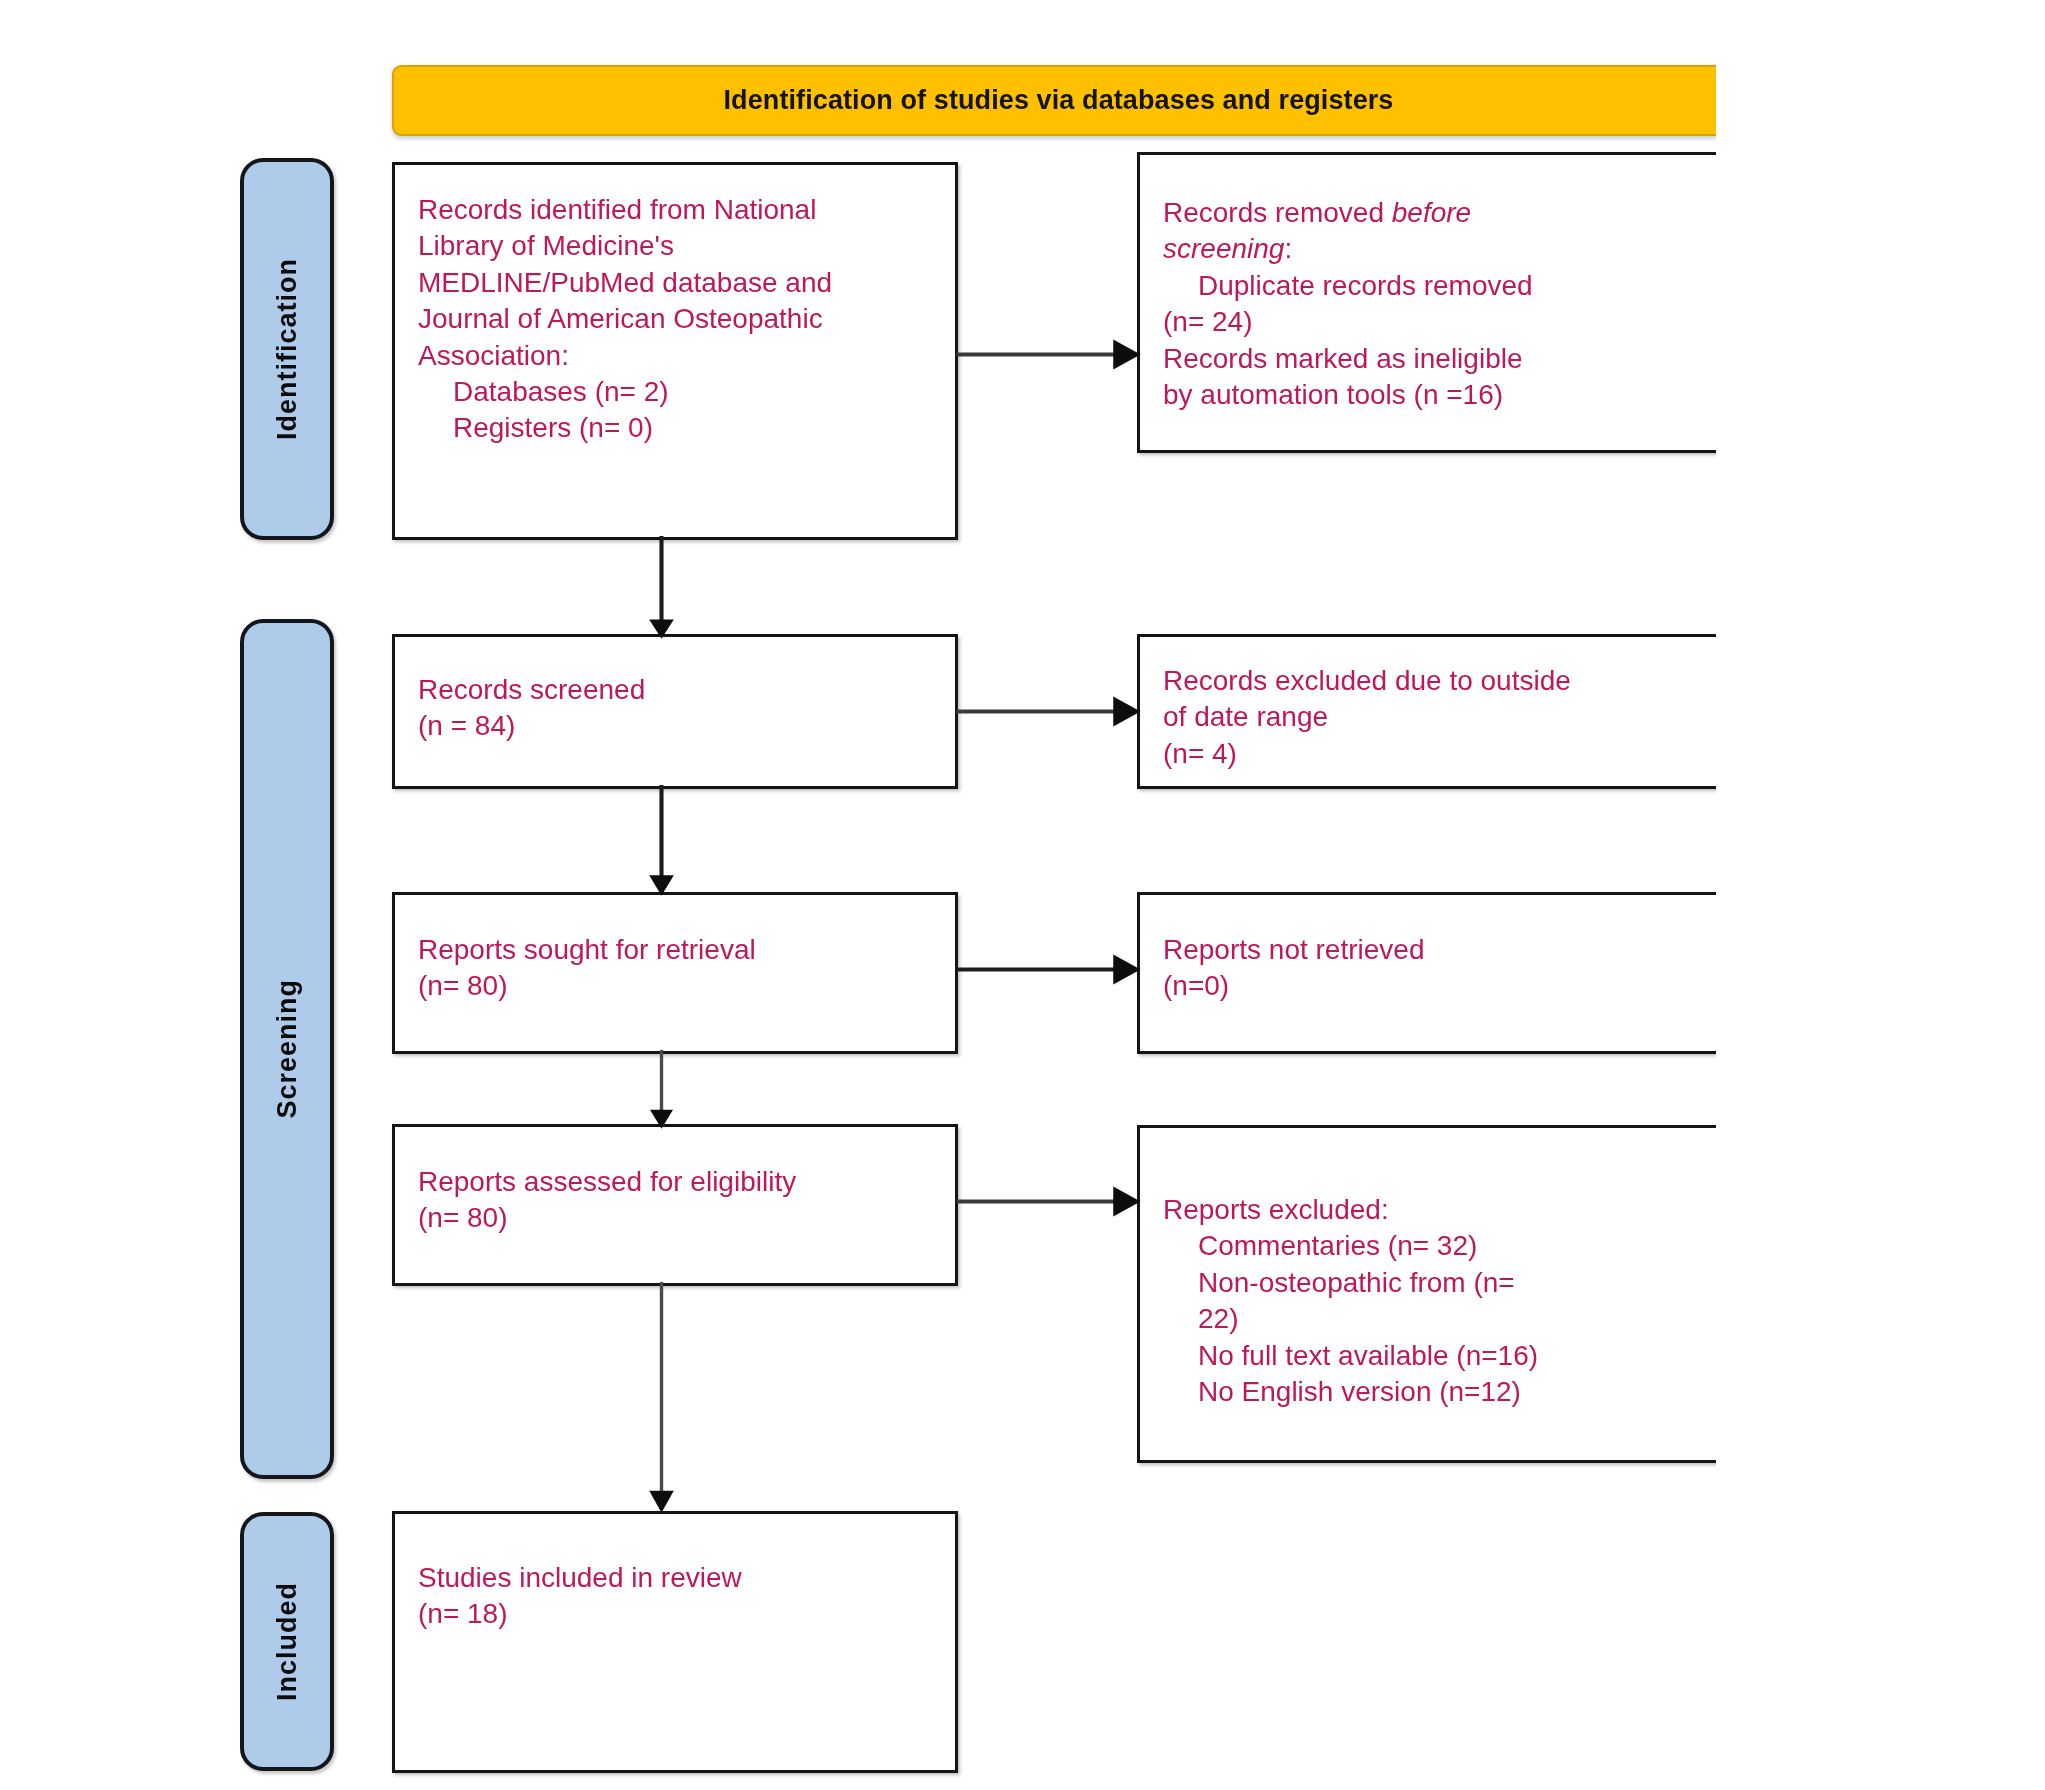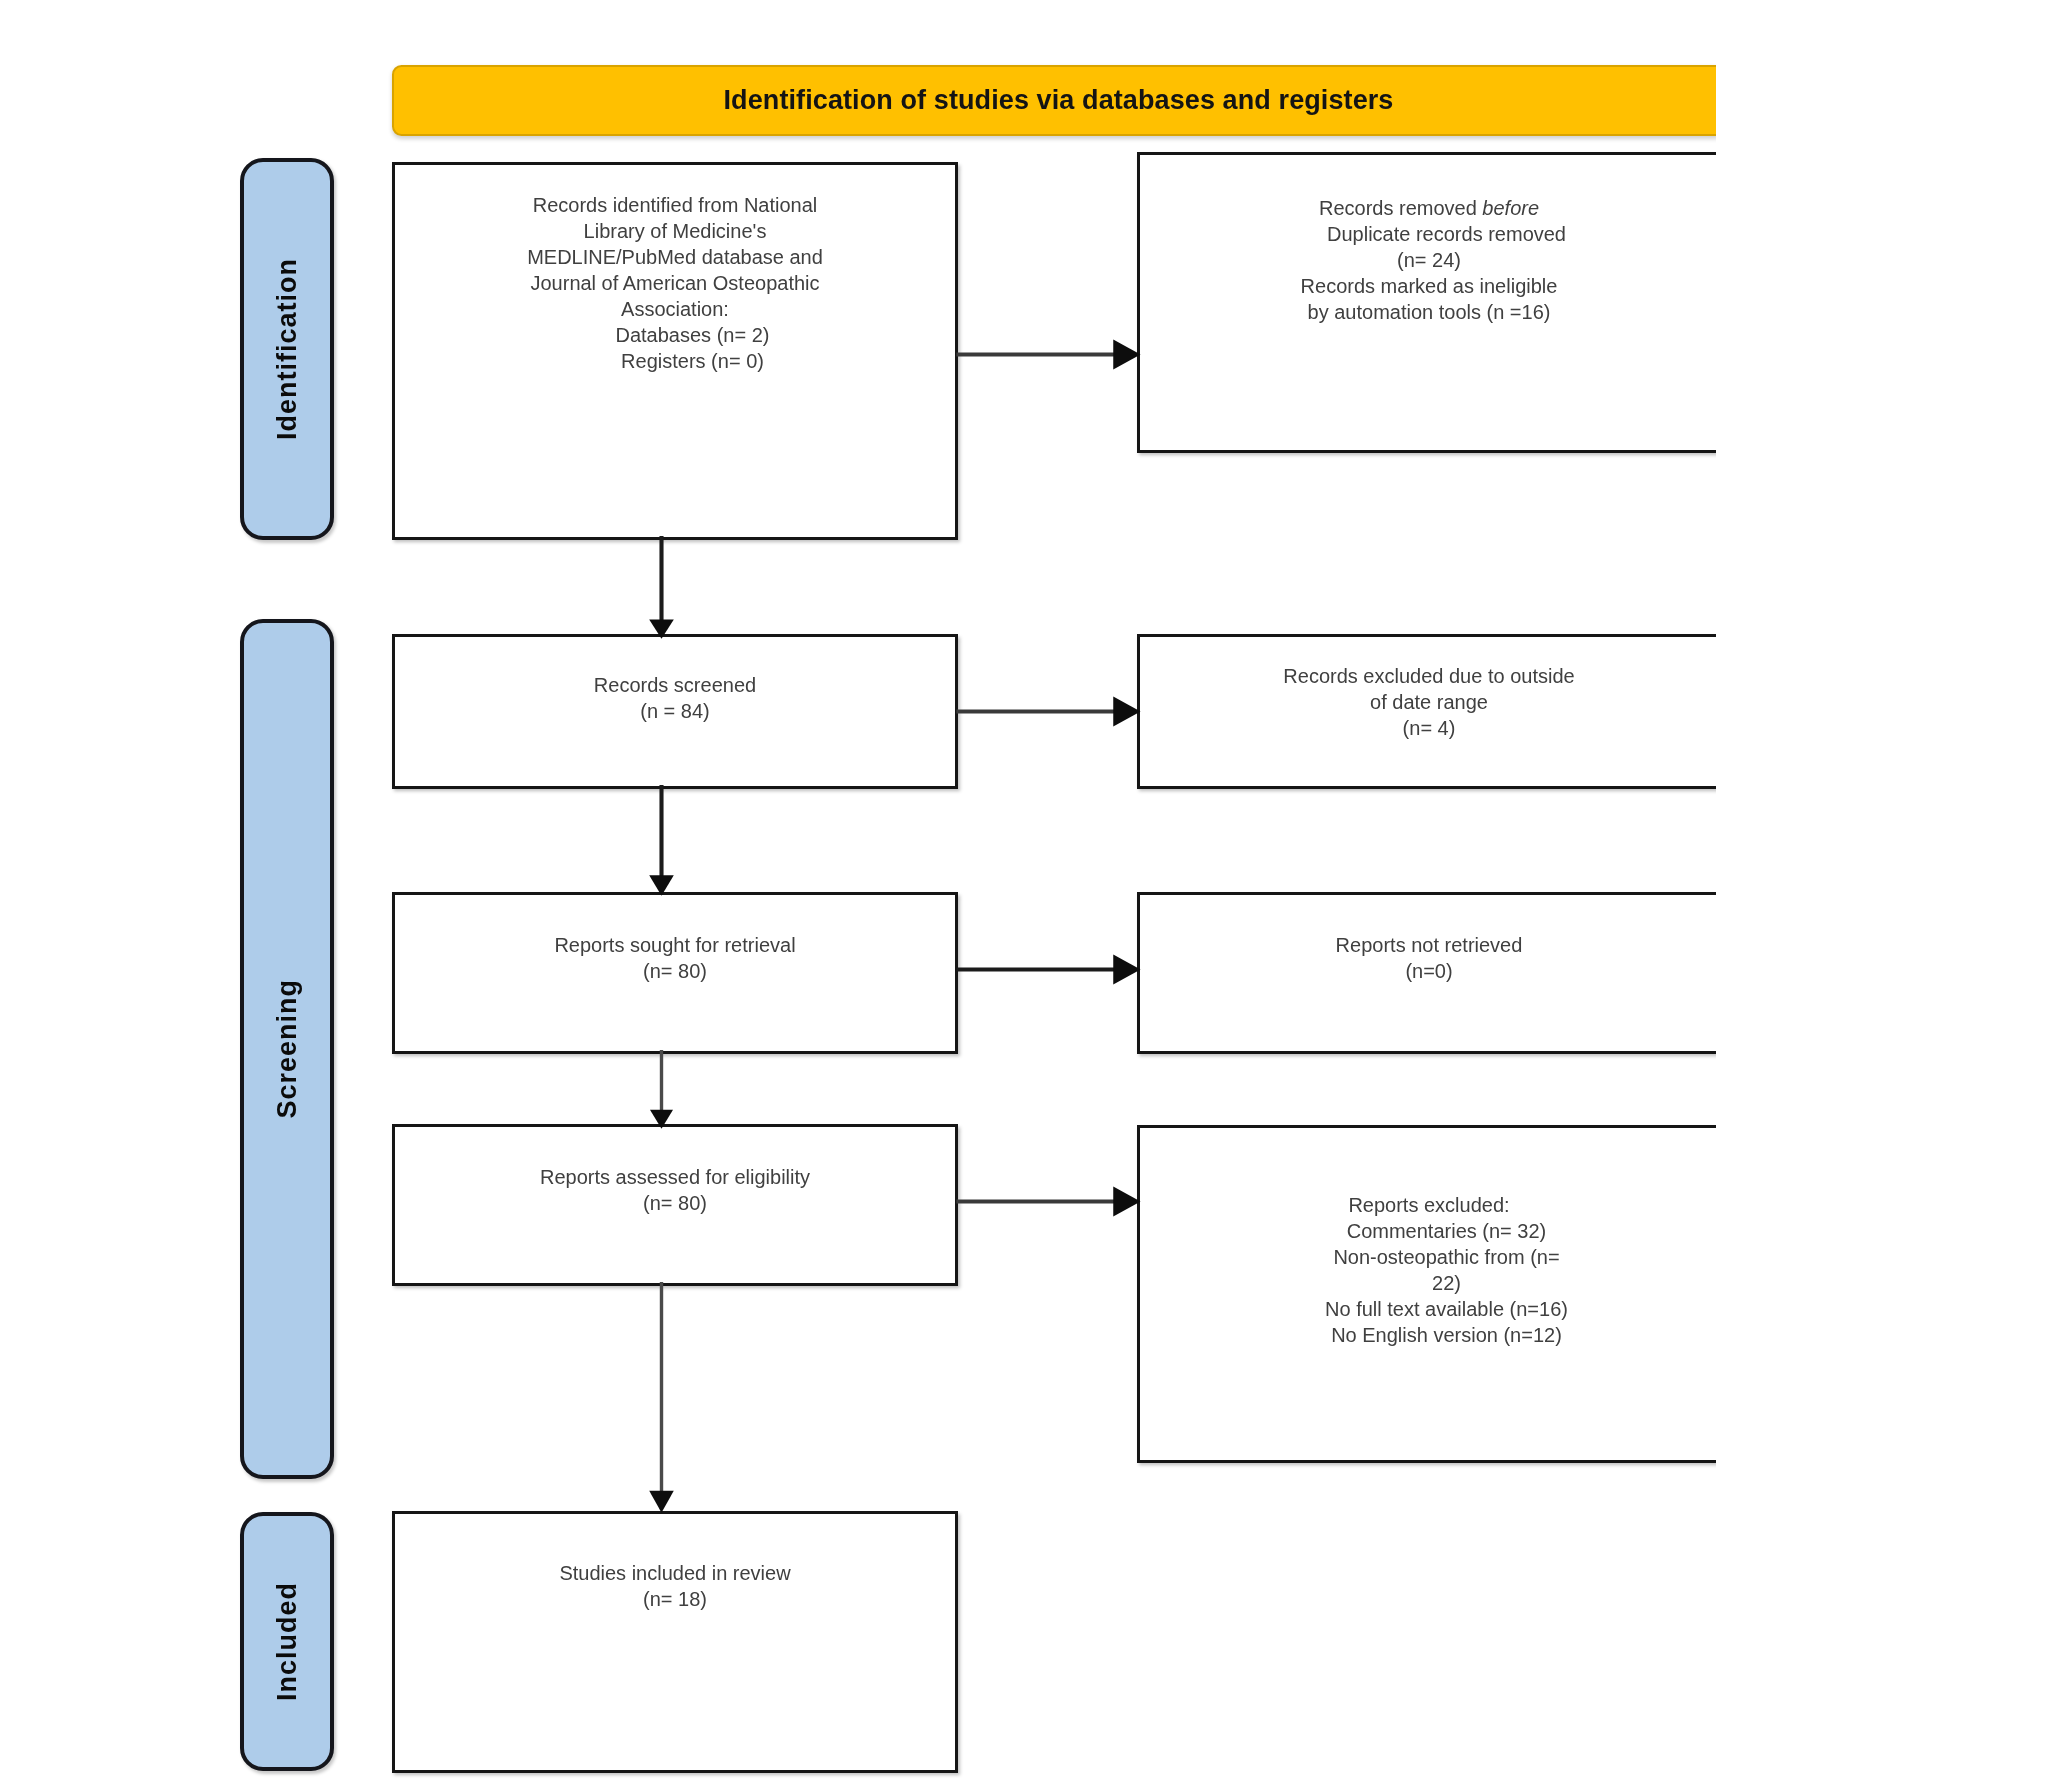--- a/index.html
+++ b/index.html
@@ -76,26 +76,25 @@
   
   .flow-box {
     position: absolute;
     background: #ffffff;
     border: 3.4px solid #151515;
     box-sizing: border-box;
     padding: 27px 23px 13.6px 23px;
     box-shadow: 2px 2.7px 3.4px rgba(0,0,0,0.25);
   }
   .flow-box .box-text {
-    font-size: 20px;
+    font-size: 28px;
     line-height: 1.30;
-    color: #404040;
+    color: #be185d;
     white-space: pre-wrap;
     display: block;
-    text-align: center;
   }
   .flow-box .box-text.indented {
     padding-left: 35px;
   }
 
   
   .col-left  { left: 392px;  width: 566px; }
   
   .col-right { left: 1137px; width: 584px; }
 
@@ -140,20 +139,21 @@
     <span class="box-text">Library of Medicine's</span>
     <span class="box-text">MEDLINE/PubMed database and</span>
     <span class="box-text">Journal of American Osteopathic</span>
     <span class="box-text">Association:</span>
     <span class="box-text indented">Databases (n= 2)</span>
     <span class="box-text indented">Registers (n= 0)</span>
   </div>
 
   <div class="flow-box col-right" id="box-records-removed">
     <span class="box-text"><span>Records removed </span><em>before</em></span>
+    <span class="box-text"><em>screening</em><span>:</span></span>
     <span class="box-text indented">Duplicate records removed</span>
     <span class="box-text">(n= 24)</span>
     <span class="box-text">Records marked as ineligible</span>
     <span class="box-text">by automation tools (n =16)</span>
   </div>
 
   <div class="flow-box col-left" id="box-records-screened">
     <span class="box-text">Records screened</span>
     <span class="box-text">(n = 84)</span>
   </div>

